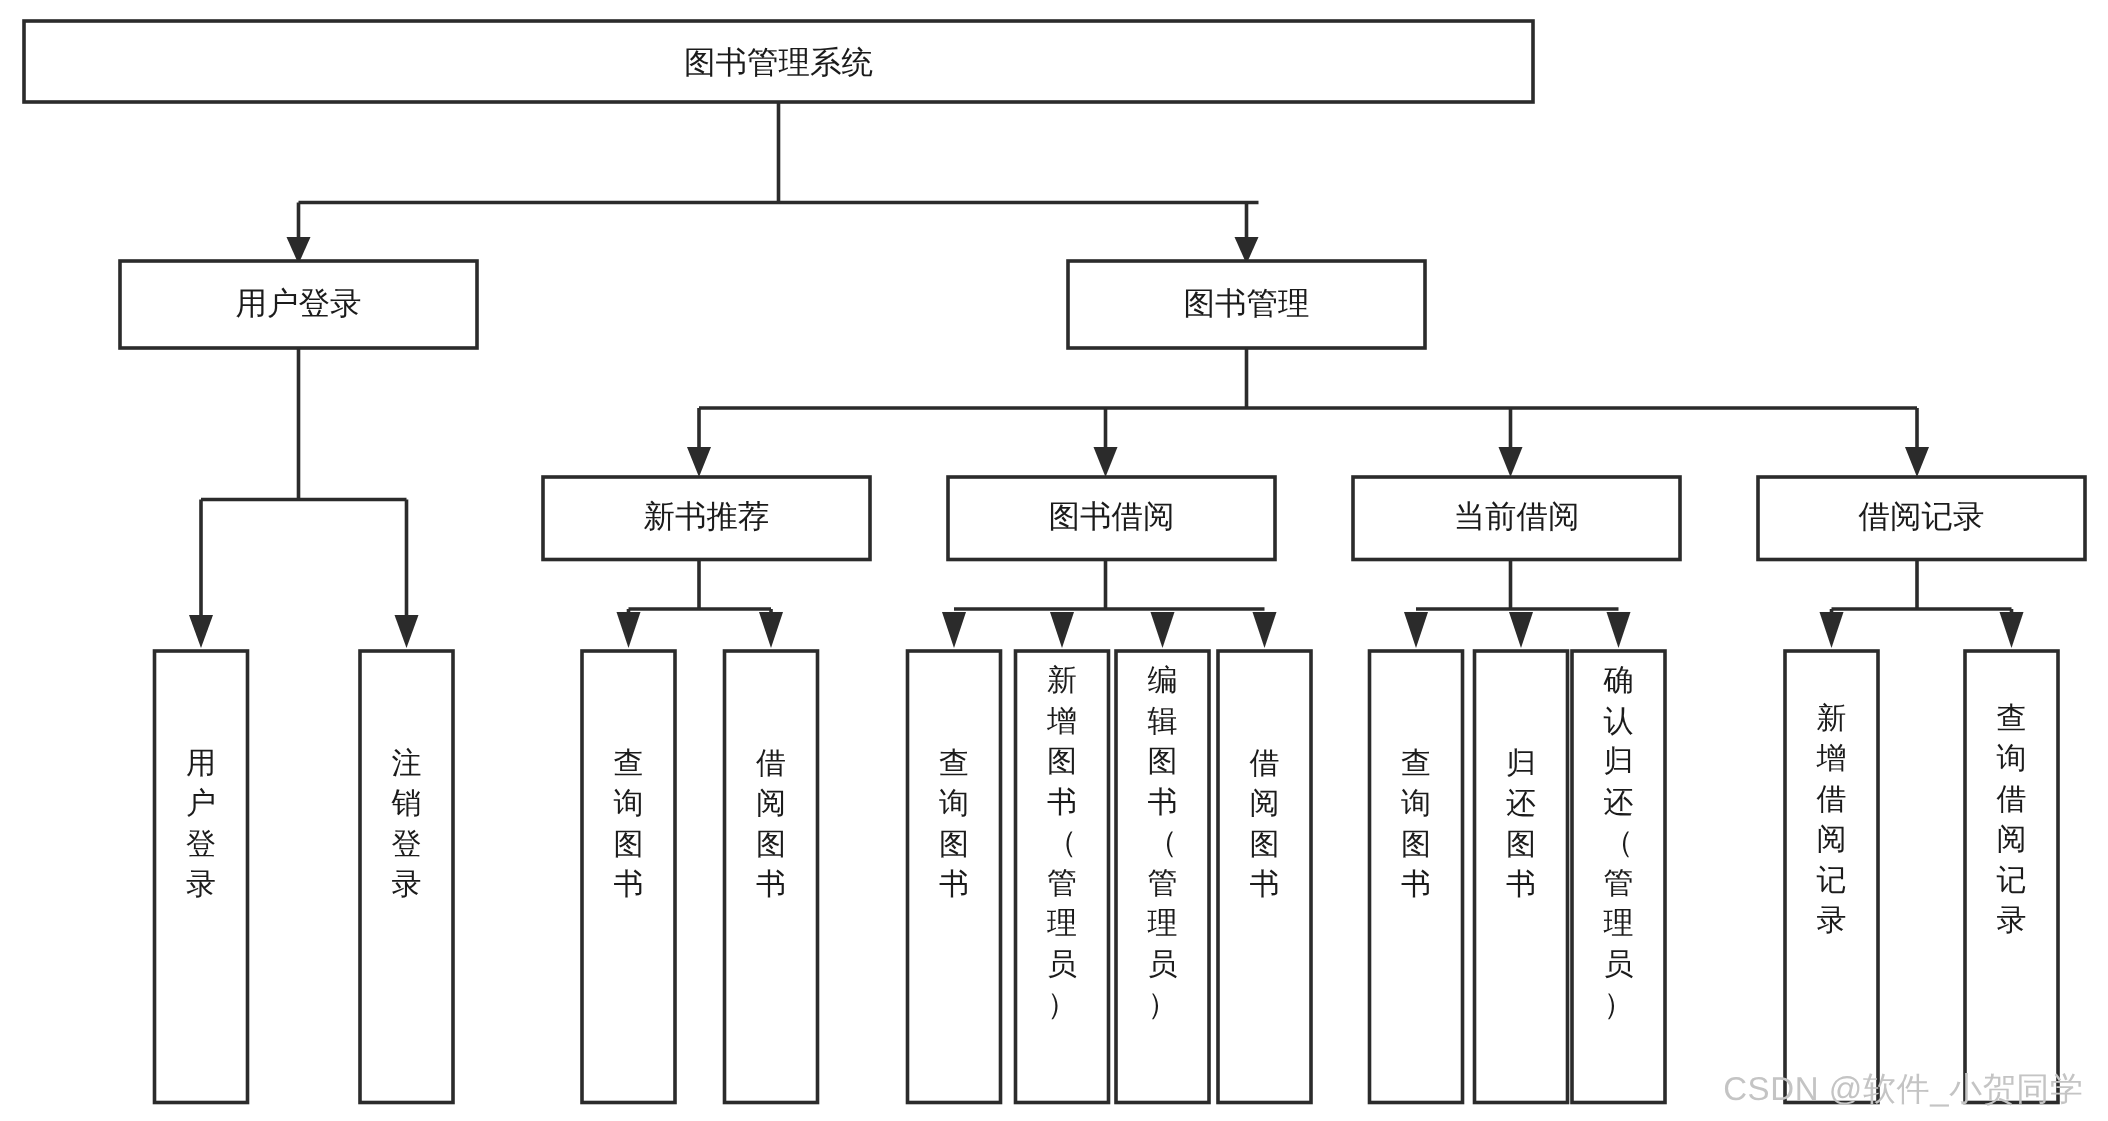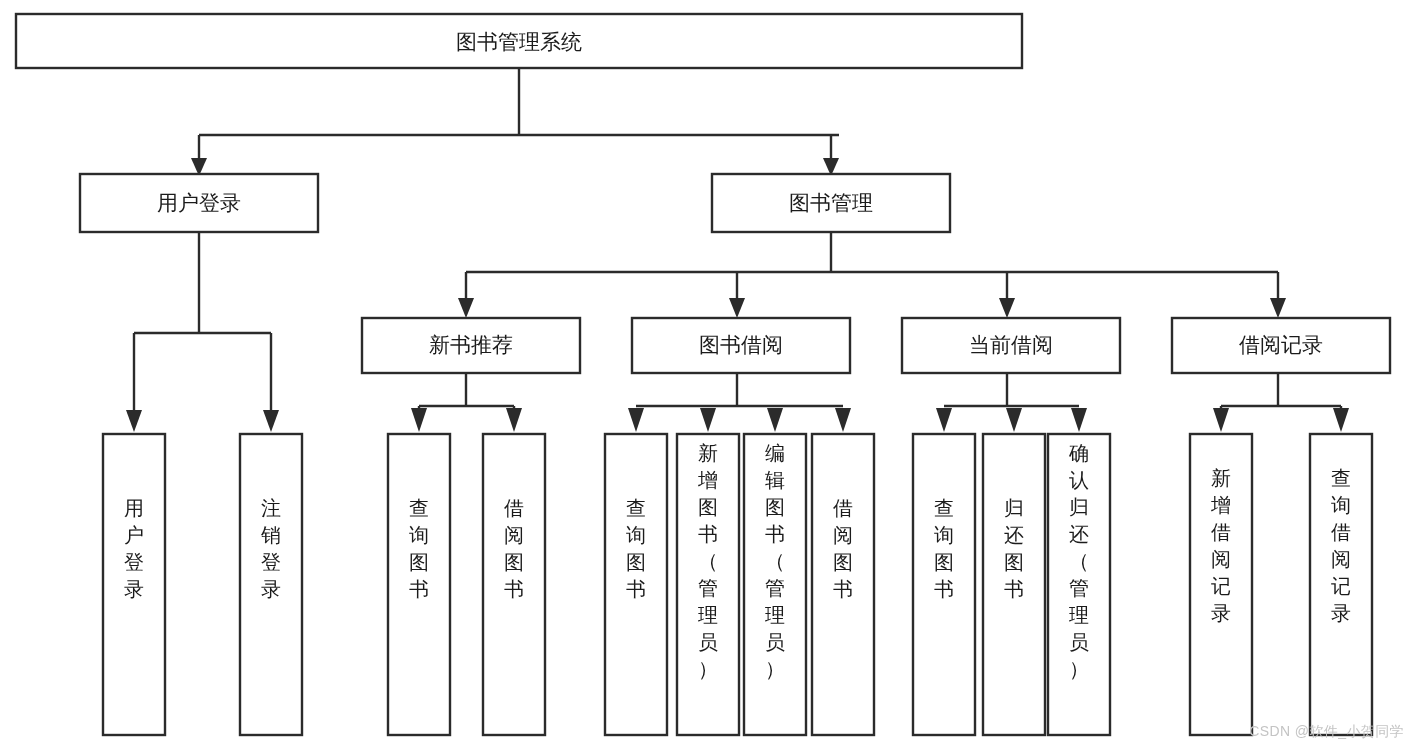--- a/index.html
+++ b/index.html
@@ -50,24 +50,24 @@
     stroke-width: 2.4;
     fill: none;
     stroke-linecap: butt;
   }
   .arrow-head {
     fill: #2b2b2b;
     stroke: none;
   }
   .watermark {
     position: absolute;
-    right: 1px;
+    right: 16px;
     bottom: 4px;
     color: #c4c4c4;
-    font-size: 14px;
+    font-size: 22px;
     font-family: "Liberation Sans", "DejaVu Sans", sans-serif;
     white-space: nowrap;
     letter-spacing: 0.4px;
     user-select: none;
   }
 </style>
 </head>
 <body>
 
 <div id="diagram-root">

